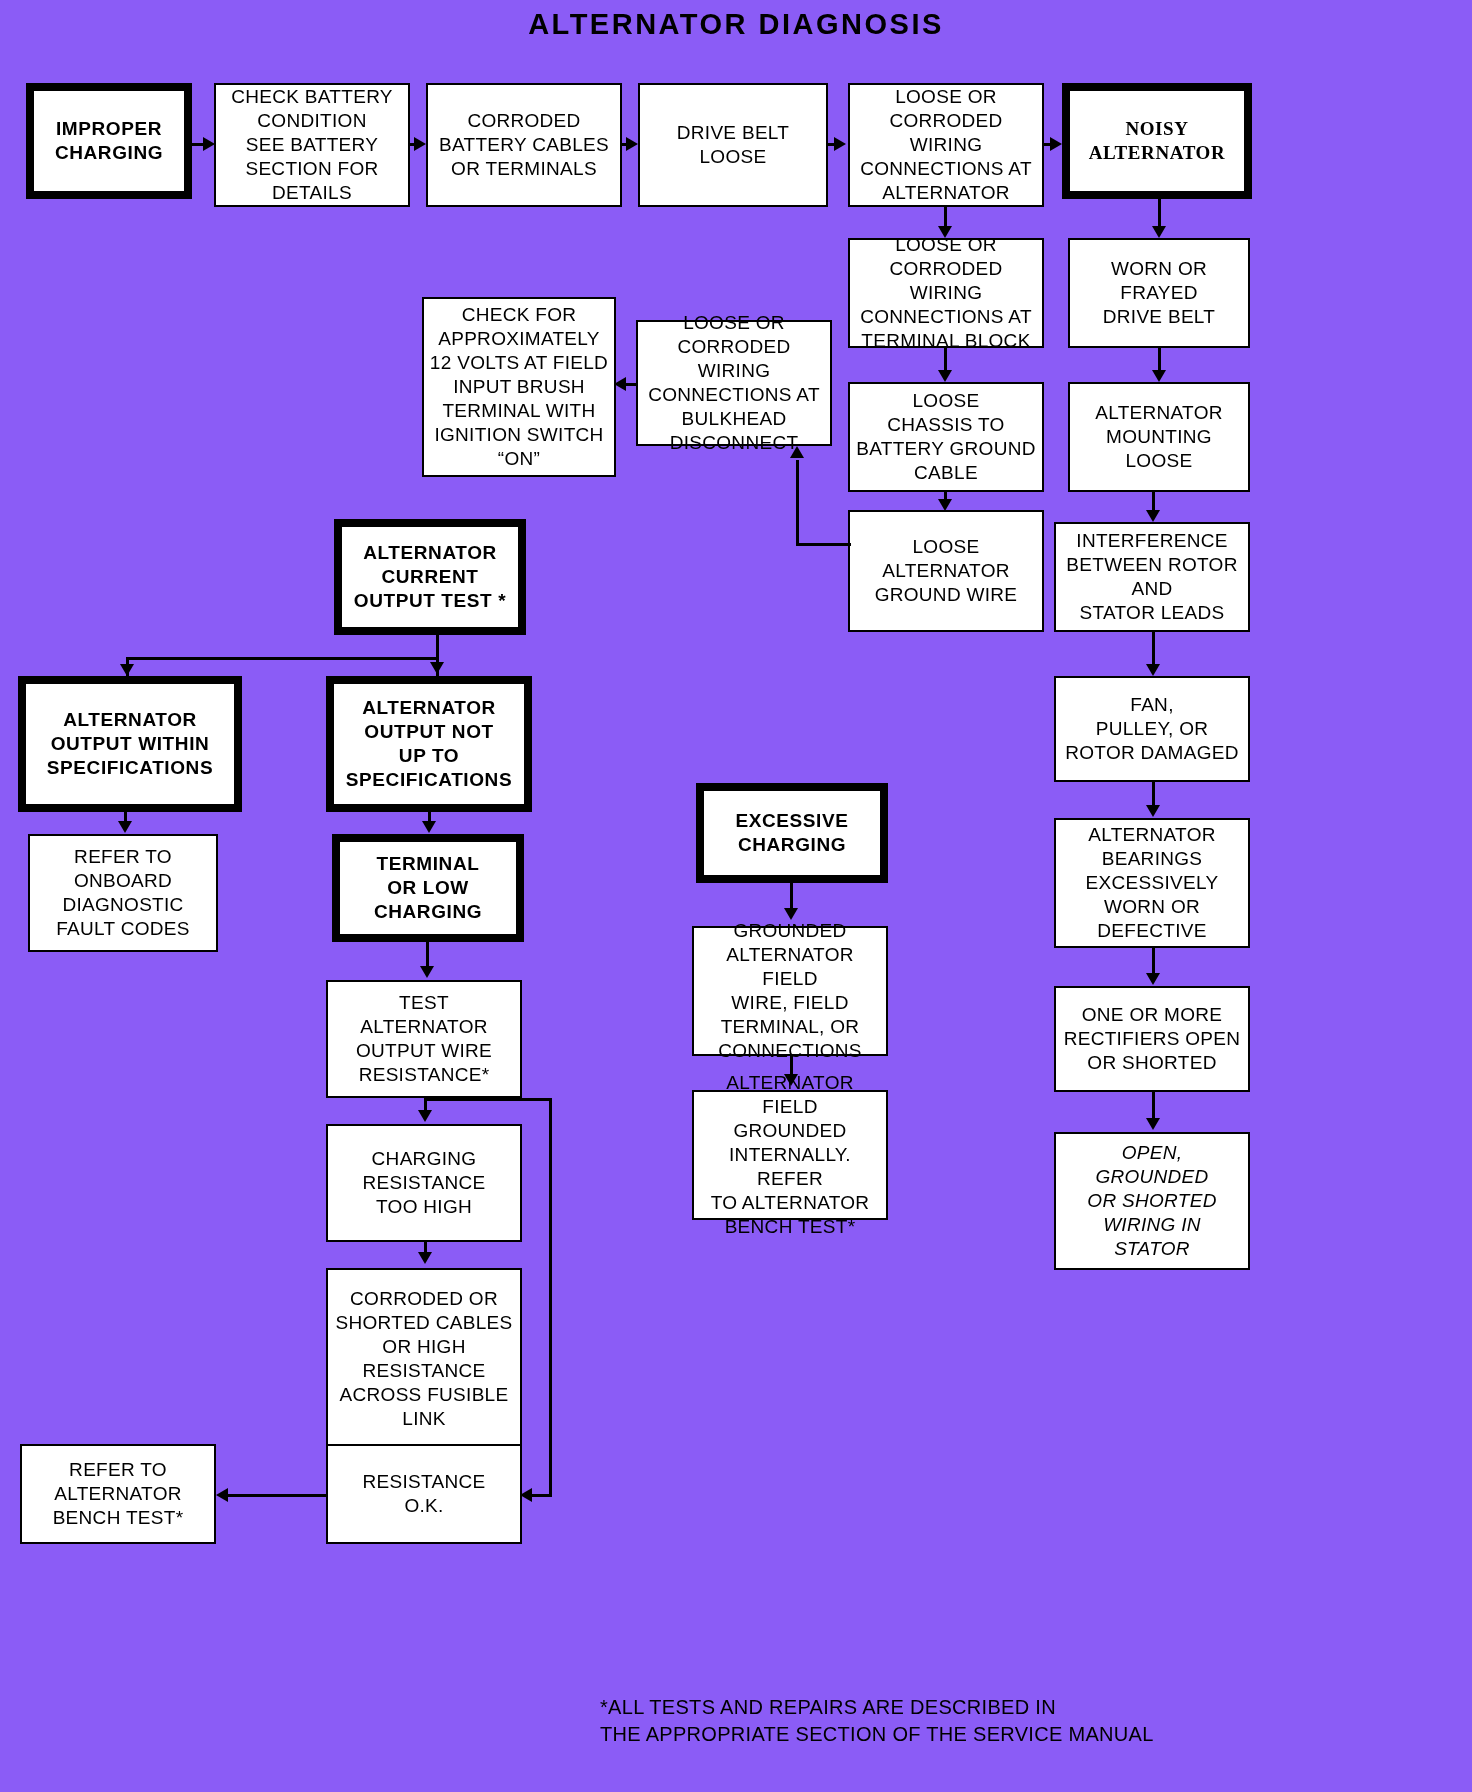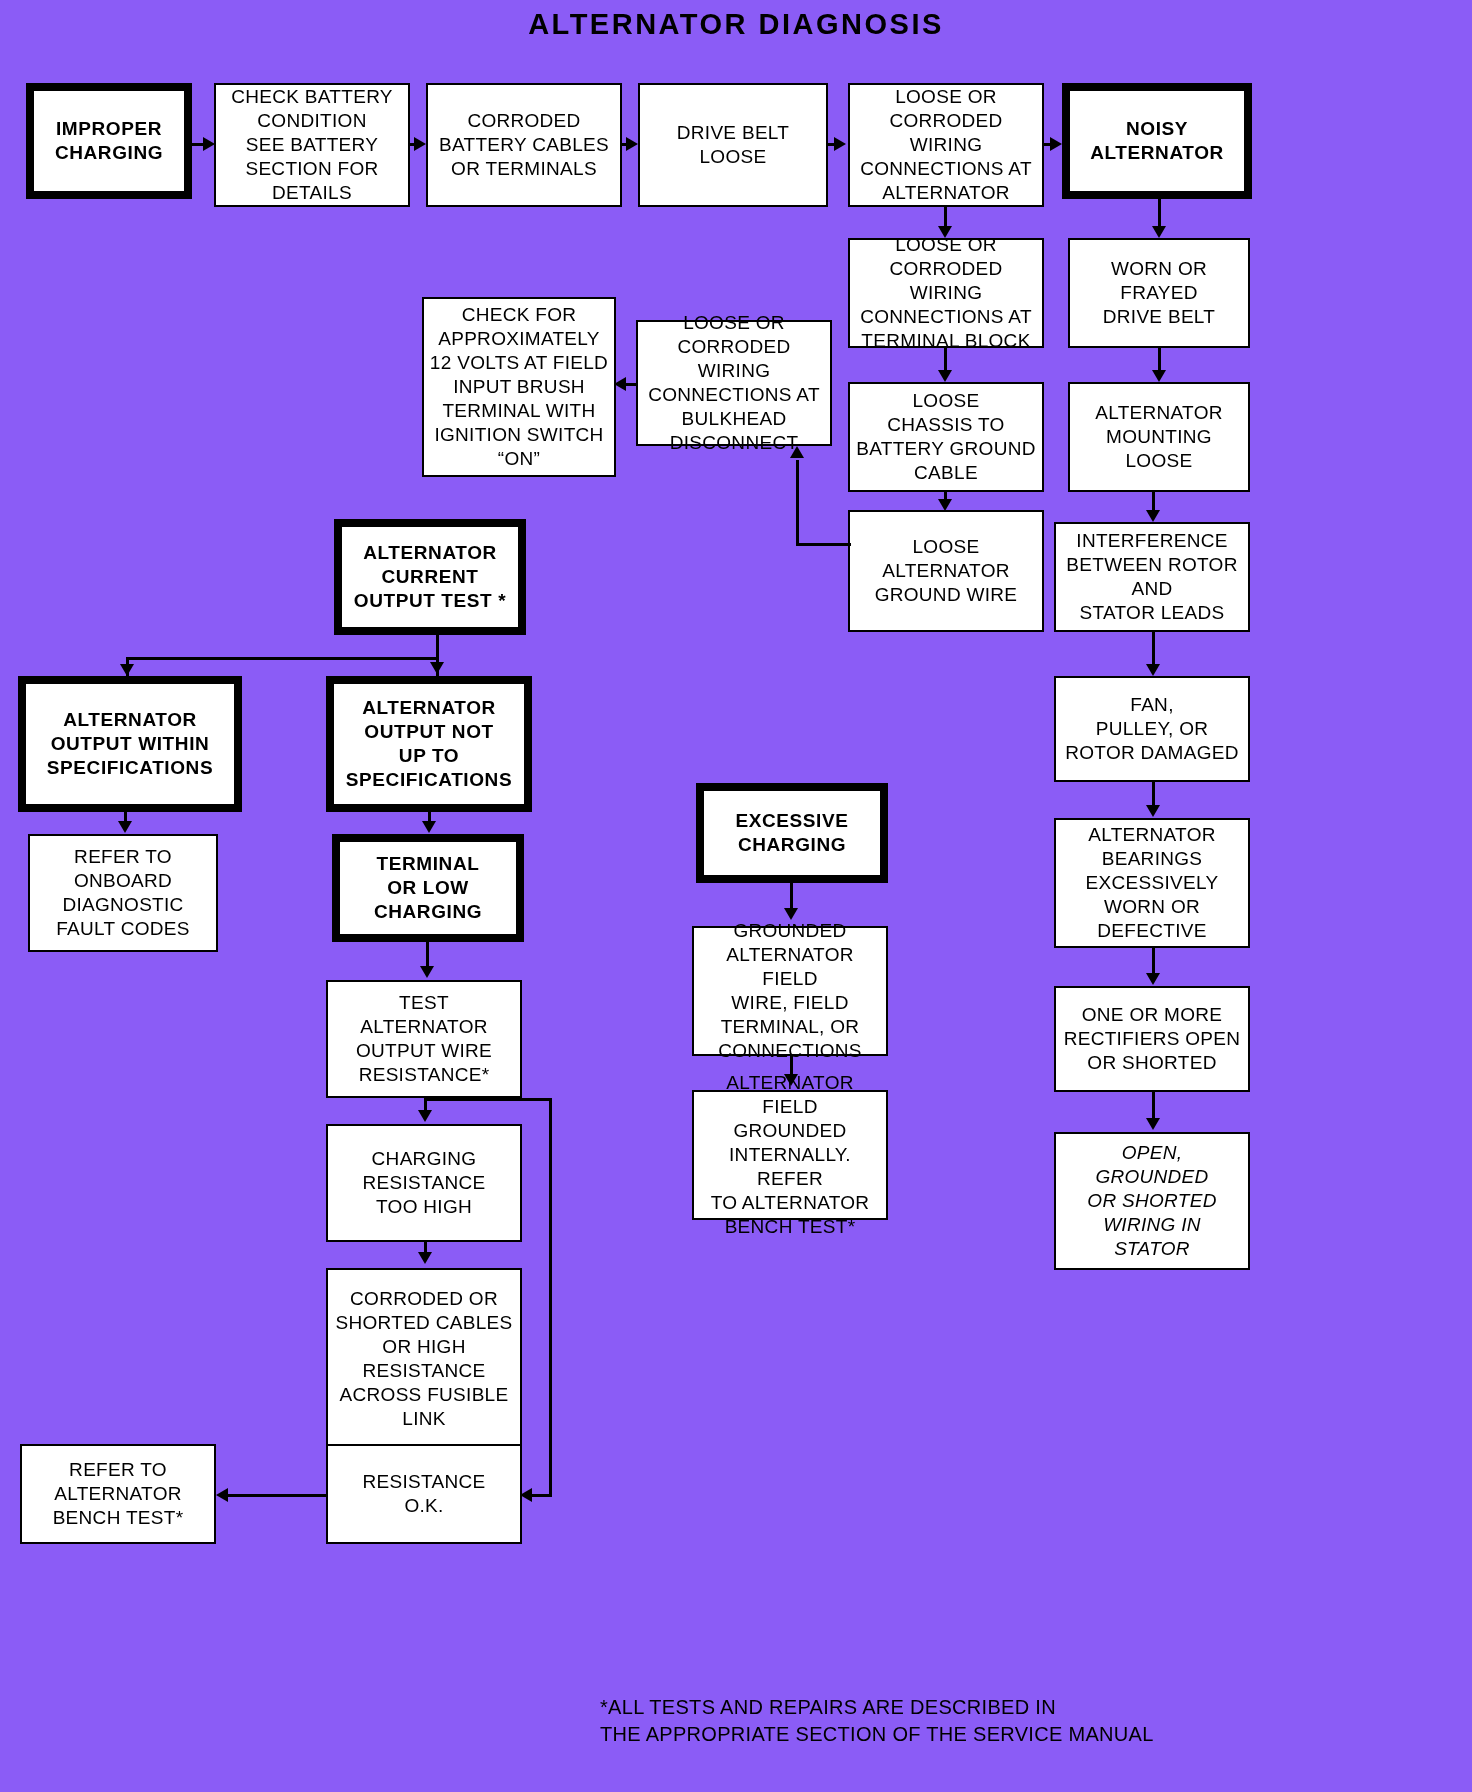--- a/index.html
+++ b/index.html
@@ -116,21 +116,21 @@
 LOOSE</span>
   </div>
 
   <div class="node" style="left:848px; top:83px; width:196px; height:124px;">
     <span class="txt" style="white-space:pre-line;">LOOSE OR
 CORRODED WIRING
 CONNECTIONS AT
 ALTERNATOR</span>
   </div>
 
-  <div class="node bold" style="left:1062px; top:83px; width:190px; height:116px;">
+  <div class="node bold" style="left:1062px; top:83px; width:190px; height:116px;font-family:Liberation Serif, serif;">
     <span class="txt" style="white-space:pre-line;">NOISY
 ALTERNATOR</span>
   </div>
 
   <div class="edge h" style="left:192px; top:143px; width:14px;"></div>
   <div class="arrow right" style="left:203px; top:137px;"></div>
 
   <div class="edge h" style="left:410px; top:143px; width:6px;"></div>
   <div class="arrow right" style="left:414px; top:137px;"></div>
 

